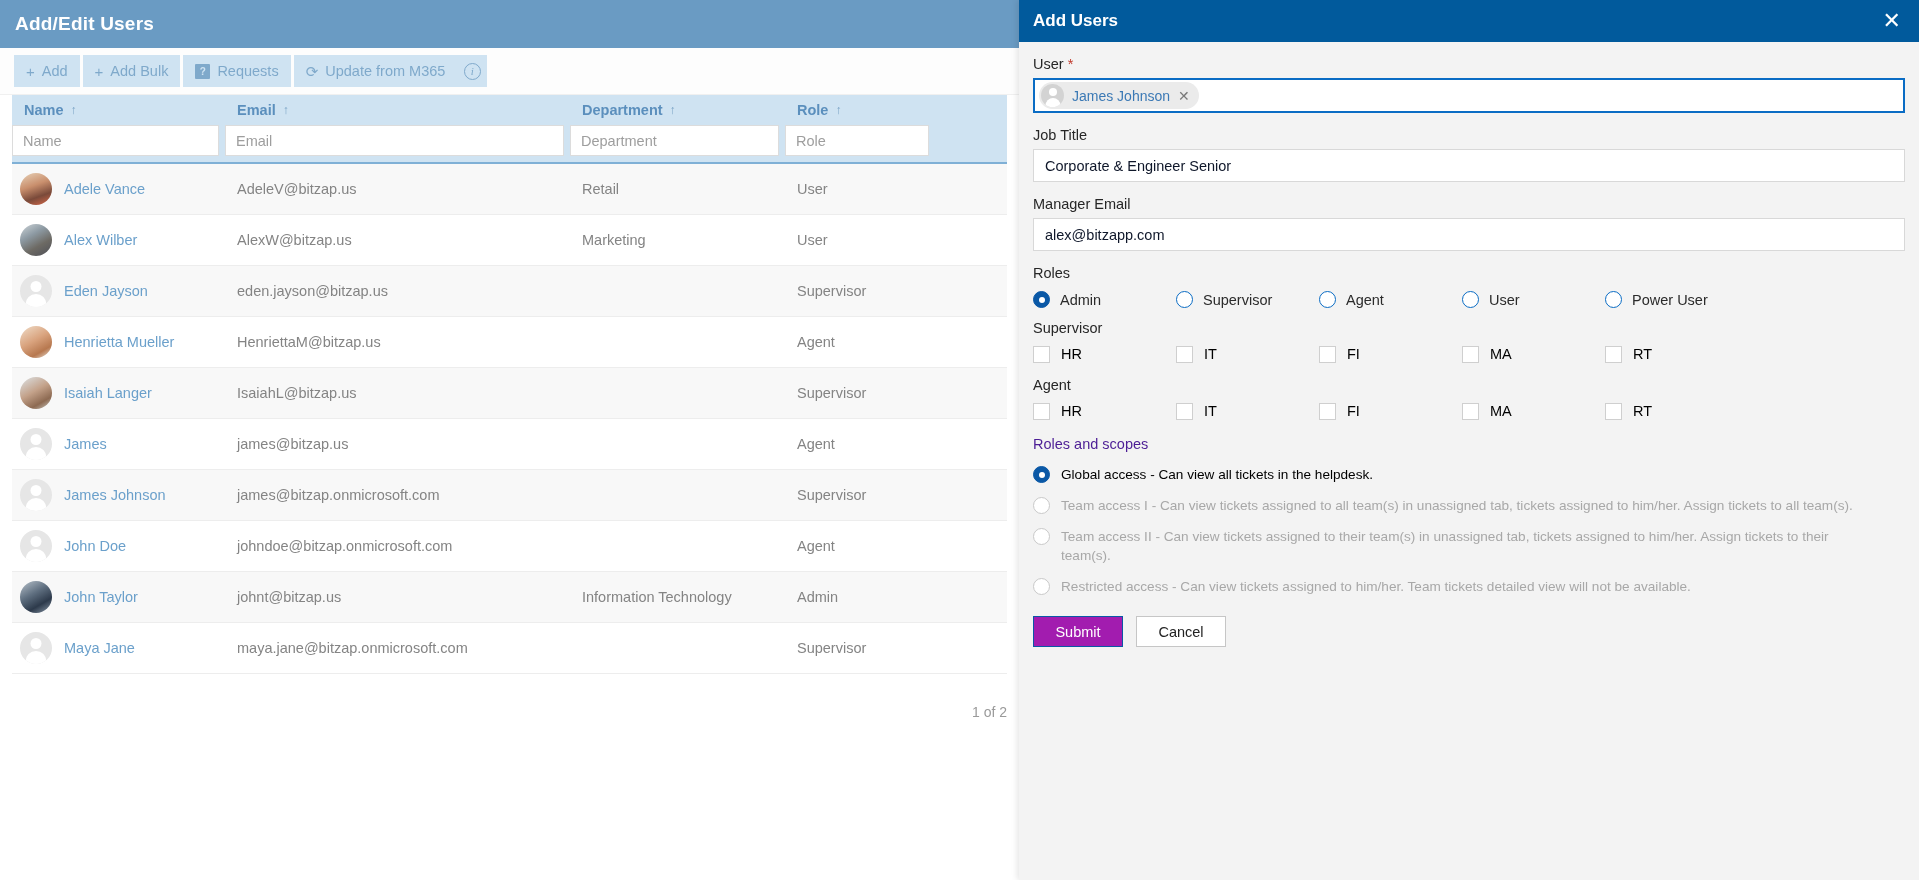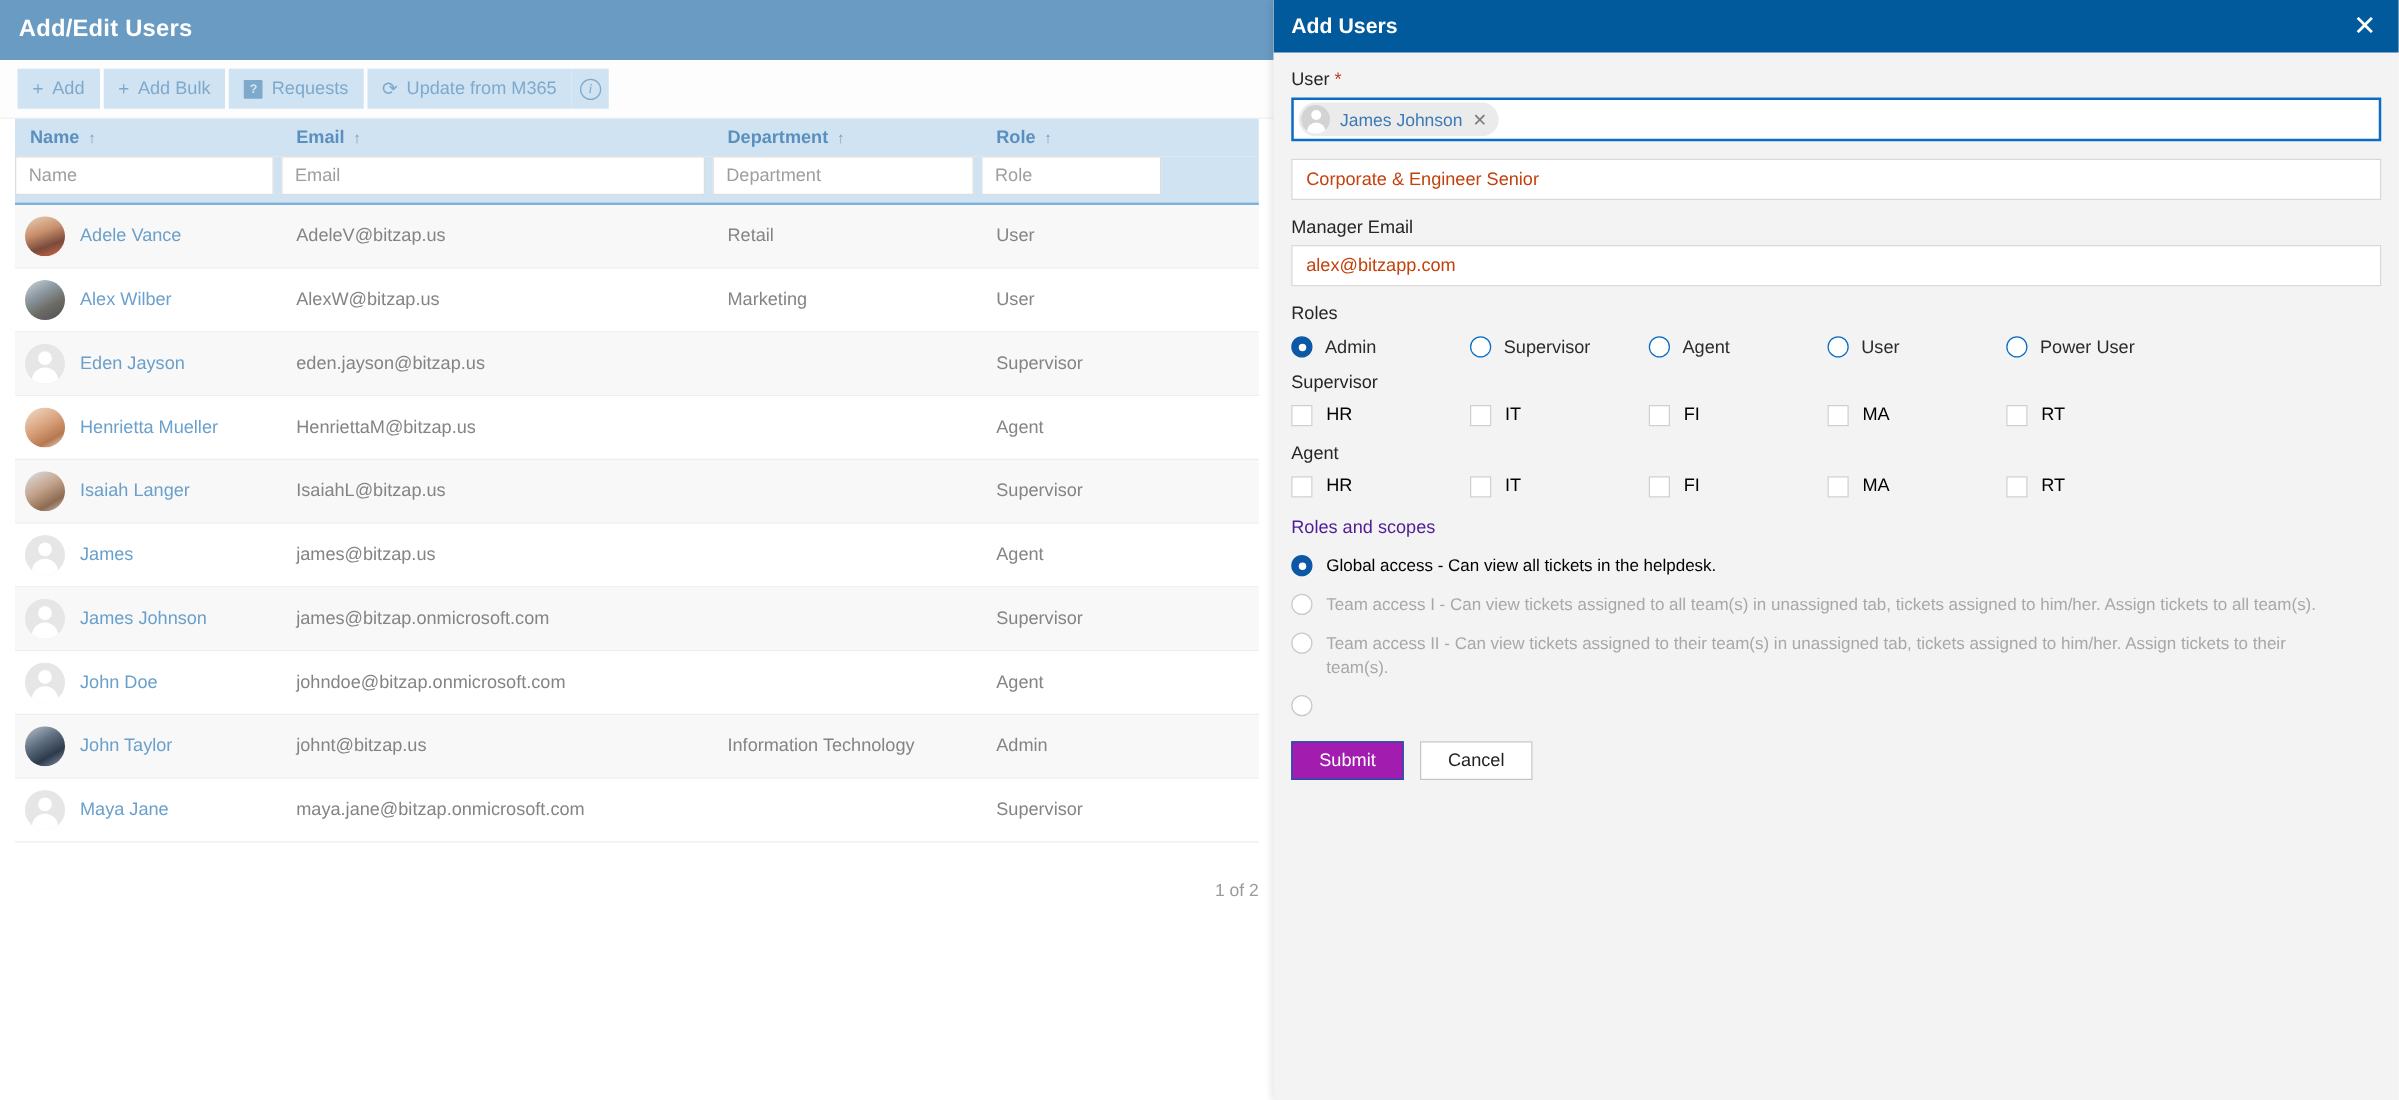--- a/index.html
+++ b/index.html
@@ -298,21 +298,21 @@
   }
   .chip-name { font-size: 14px; color: #3b79b5; }
   .chip-x { font-size: 14px; color: #7a7a7a; cursor: pointer; }
 
   .text-input {
     width: 100%;
     height: 33px;
     border: 1px solid #d8d8d8;
     background: #ffffff;
     font-size: 14.5px;
-    color: #c2410c;
+    color: #0f172a;
     padding: 0 11px;
     margin-bottom: 14px;
     font-family: "Liberation Sans", sans-serif;
     outline: none;
   }
 
   .section-label {
     font-size: 14.5px;
     color: #262626;
     margin-bottom: 10px;
@@ -580,20 +580,21 @@
         <span class="req-star">*</span>
       </label>
       <div class="people-picker">
         <div class="chip">
           <span class="chip-avatar"></span>
           <span class="chip-name">James Johnson</span>
           <span class="chip-x">✕</span>
         </div>
       </div>
 
+      <label class="fld-label">Job Title</label>
       <input class="text-input" value="Corporate &amp; Engineer Senior" style="">
 
       <label class="fld-label">Manager Email</label>
       <input class="text-input" value="alex@bitzapp.com" style="">
 
       <div class="section-label">Roles</div>
       <div class="radio-row" id="roles-row">
           <div class="radio-opt">
             <span class="radio checked"></span>
             <span>Admin</span>
@@ -673,20 +674,21 @@
           <div class="scope-opt disabled">
             <span class="radio muted"></span>
             <span class="scope-text">Team access I - Can view tickets assigned to all team(s) in unassigned tab, tickets assigned to him/her. Assign tickets to all team(s).</span>
           </div>
           <div class="scope-opt disabled">
             <span class="radio muted"></span>
             <span class="scope-text">Team access II - Can view tickets assigned to their team(s) in unassigned tab, tickets assigned to him/her. Assign tickets to their team(s).</span>
           </div>
           <div class="scope-opt disabled">
             <span class="radio muted"></span>
+            <span class="scope-text">Restricted access - Can view tickets assigned to him/her. Team tickets detailed view will not be available.</span>
           </div>
         </div>
 
       <div class="btn-row">
         <button class="btn btn-primary">Submit</button>
         <button class="btn btn-secondary">Cancel</button>
       </div>
 
     </div>
   </div>

